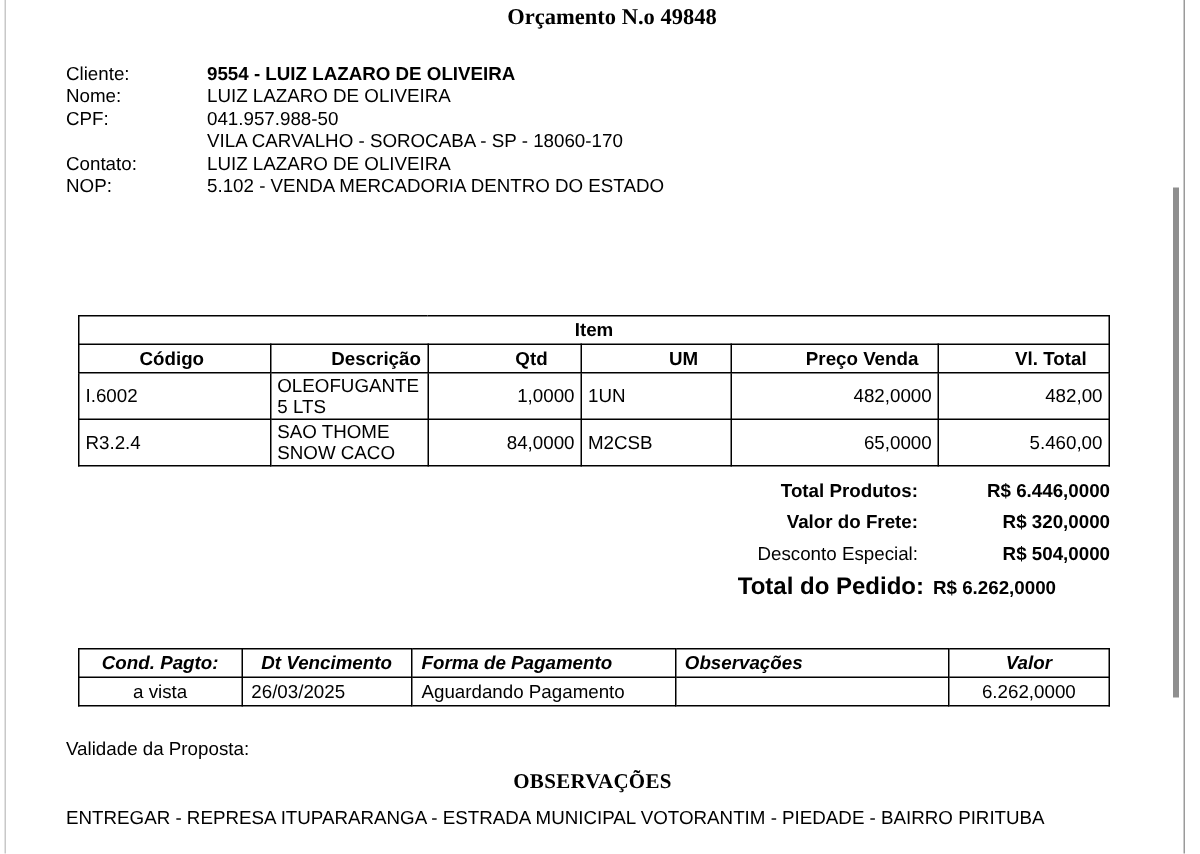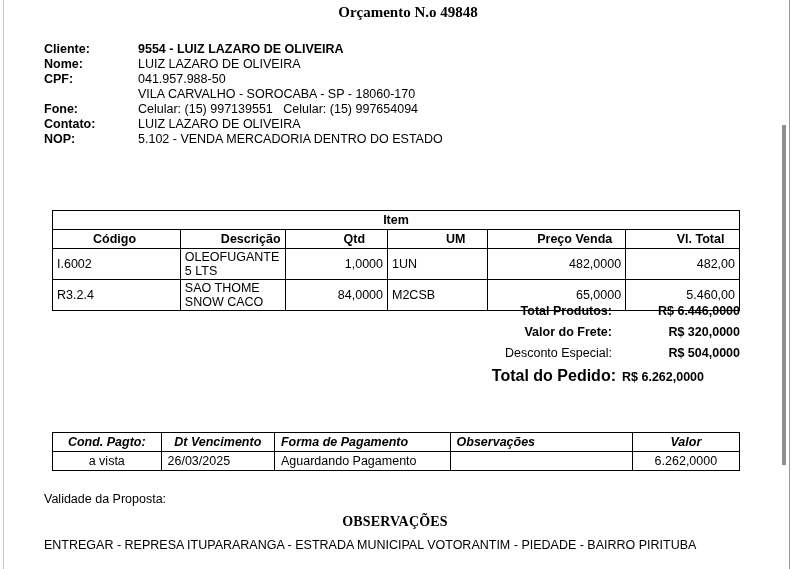--- a/index.html
+++ b/index.html
@@ -62,21 +62,21 @@
     font-size: 12.5px;
     line-height: 15px;
   }
   .info-row {
     display: flex;
     height: 15px;
     align-items: flex-start;
   }
   .info-label {
     width: 94px;
-    font-weight: bold;
+    font-weight: normal;
     flex: 0 0 94px;
   }
   .info-value { white-space: pre; }
   .info-value.bold { font-weight: bold; }
 
   
   .items-table {
     position: absolute;
     left: 52px;
     top: 210px;
@@ -105,21 +105,21 @@
   .c-desc   { text-align: left; }
   .c-qtd    { width: 62px; text-align: right; }
   .c-um     { width: 60px; text-align: left; }
   .c-preco  { width: 100px; text-align: right; }
   .c-total  { width: 74px; text-align: right; }
 
   
   .totals {
     position: absolute;
     left: 430px;
-    top: 304px;
+    top: 320px;
     width: 310px;
     font-size: 12.5px;
   }
   .total-row {
     display: flex;
     justify-content: flex-end;
     align-items: baseline;
     height: 21px;
   }
   .total-label {
@@ -216,24 +216,20 @@
     </div>
     <div class="info-row">
       <span class="info-label">CPF:</span>
       <span class="info-value">041.957.988-50</span>
     </div>
     <div class="info-row">
       <span class="info-label"></span>
       <span class="info-value">VILA CARVALHO - SOROCABA - SP - 18060-170</span>
     </div>
     <div class="info-row">
-      <span class="info-label">Fone:</span>
-      <span class="info-value">Celular: (15) 997139551   Celular: (15) 997654094</span>
-    </div>
-    <div class="info-row">
       <span class="info-label">Contato:</span>
       <span class="info-value">LUIZ LAZARO DE OLIVEIRA</span>
     </div>
     <div class="info-row">
       <span class="info-label">NOP:</span>
       <span class="info-value">5.102 - VENDA MERCADORIA DENTRO DO ESTADO</span>
     </div>
   </div>
 
   <table class="items-table">

